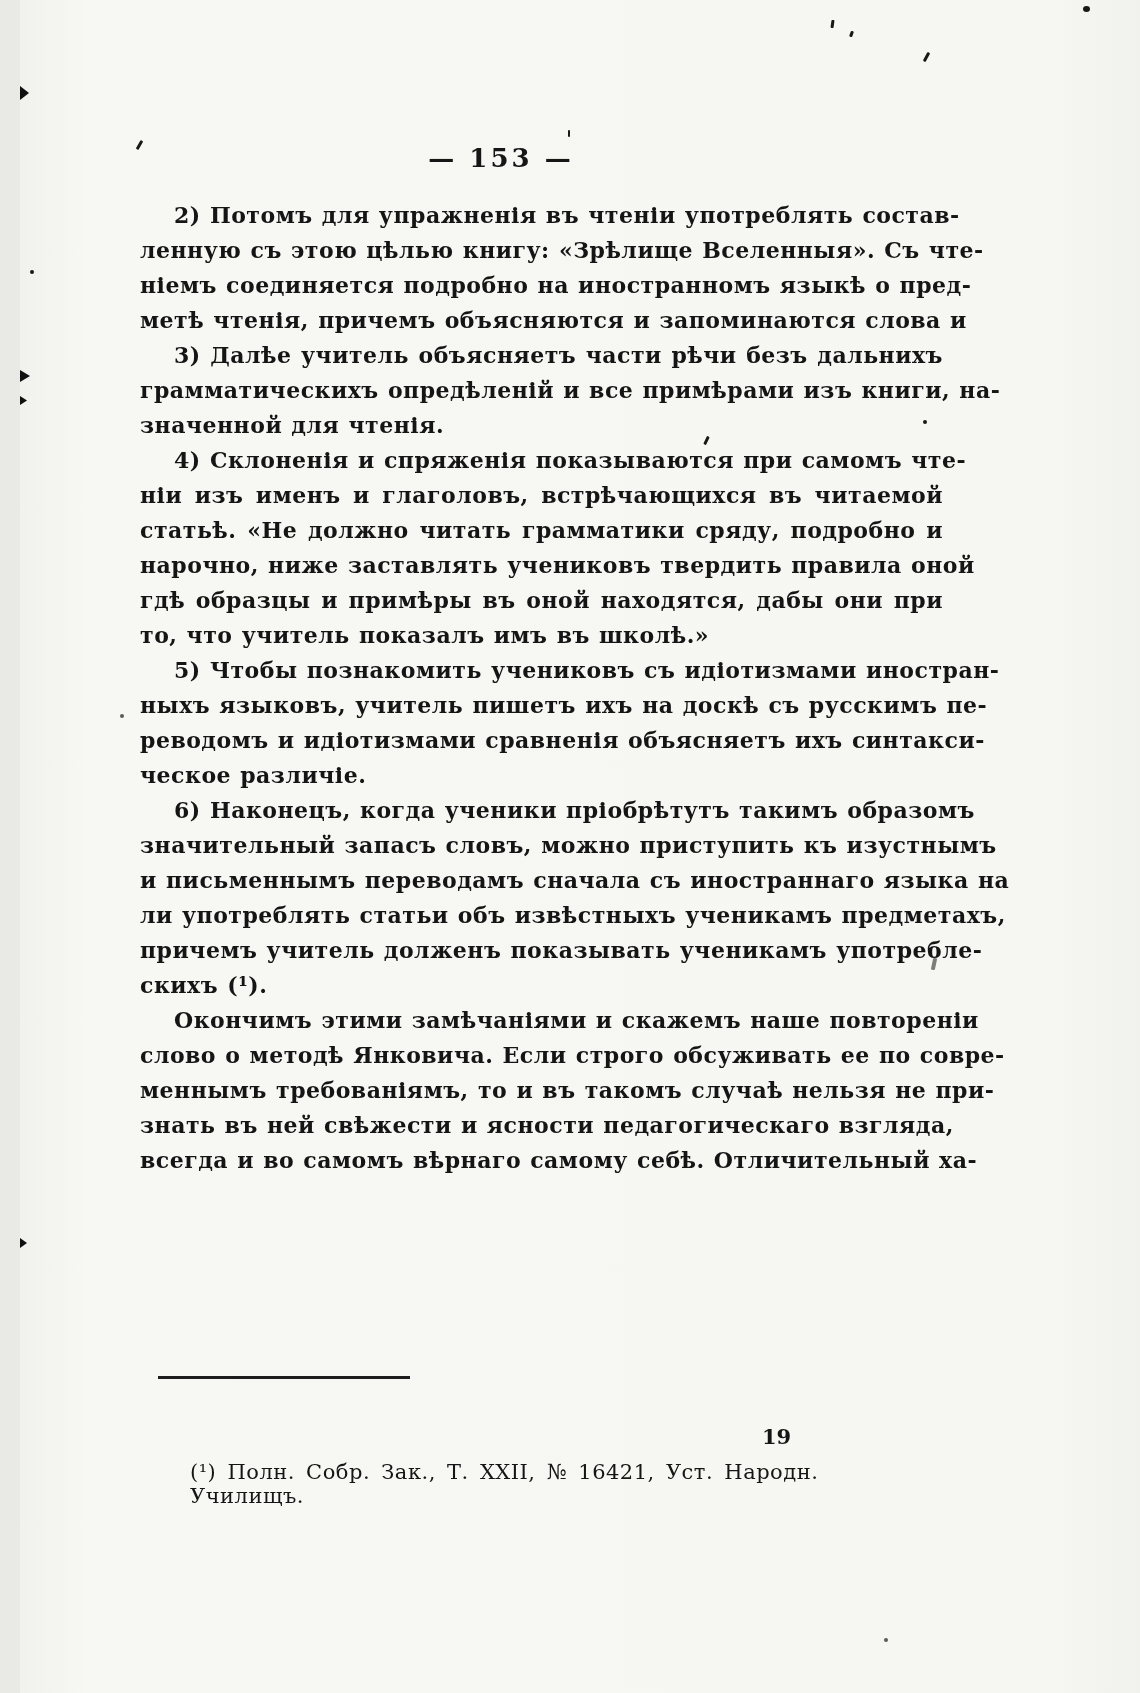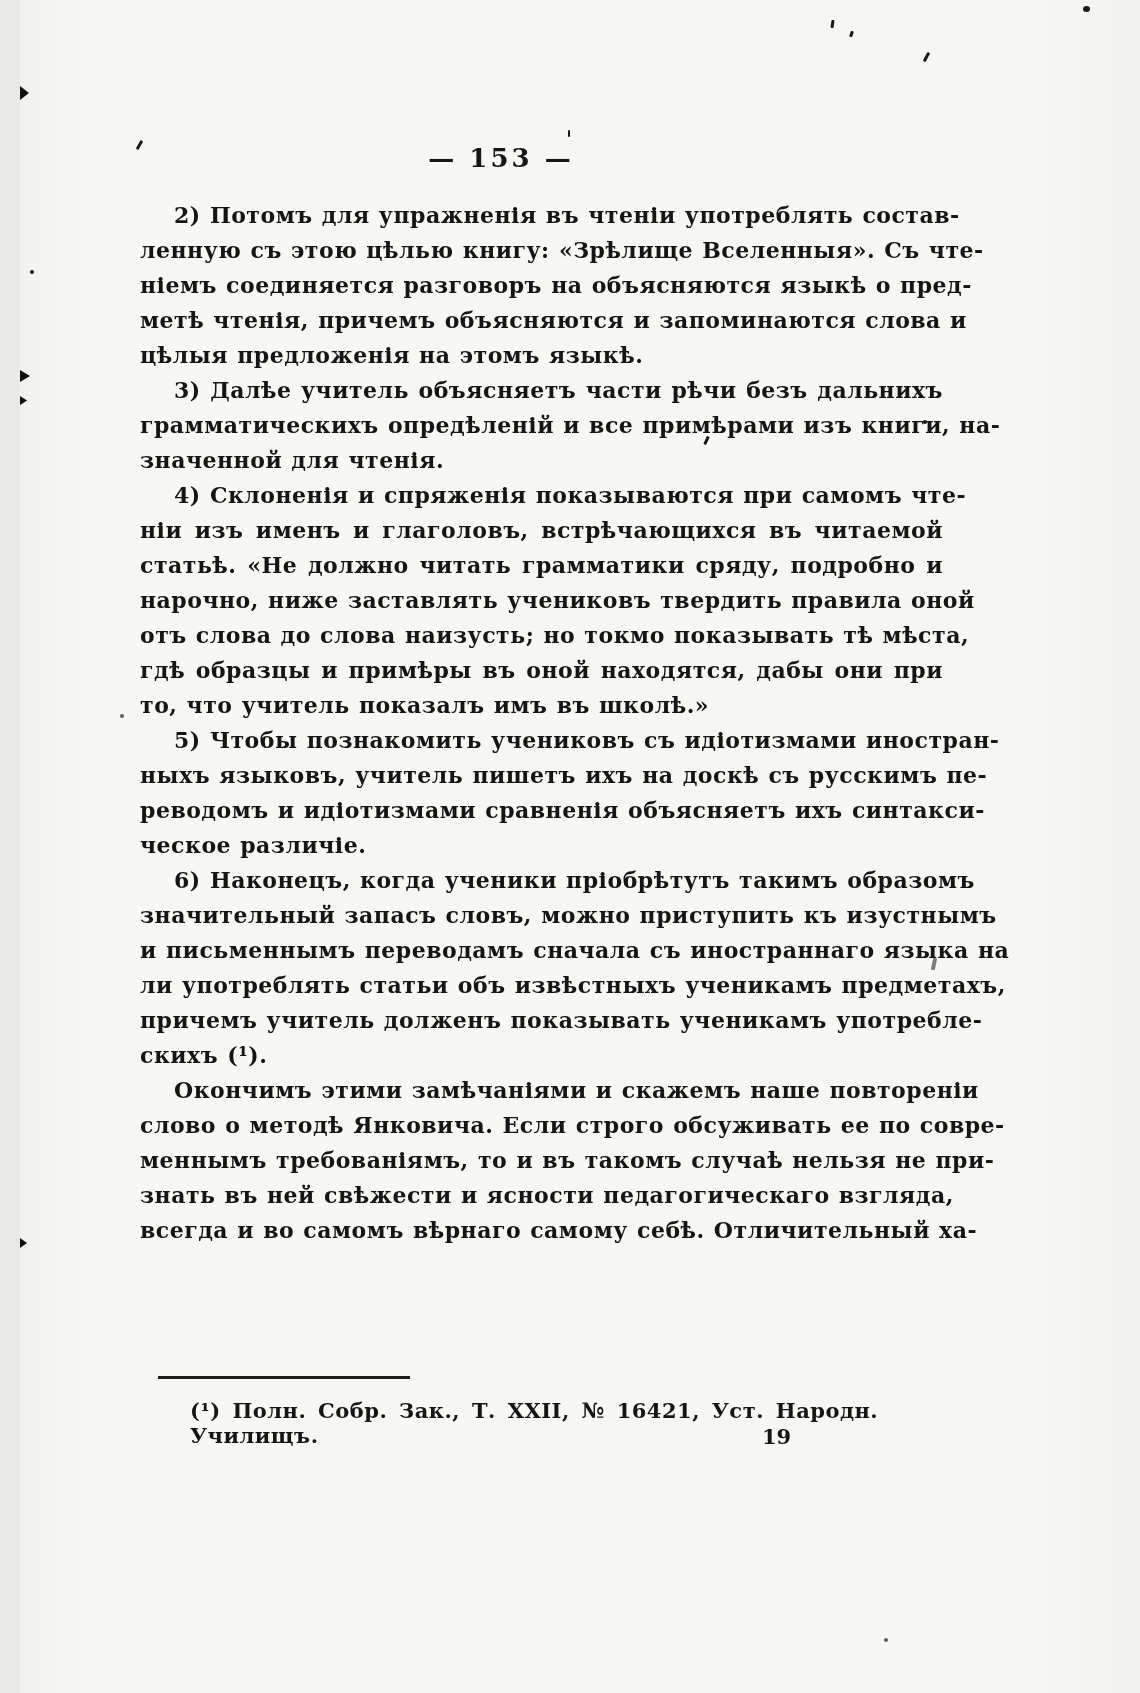--- a/index.html
+++ b/index.html
@@ -56,24 +56,24 @@
     left: 138px;
     top: 1376px;
     width: 252px;
     height: 3px;
     background: #1d1d1d;
   }
 
   .footnote {
     position: absolute;
     left: 170px;
-    top: 1398px;
+    top: 1460px;
     width: 740px;
     font-size: 21px;
-    font-weight: 700;
+    font-weight: 400;
     letter-spacing: 0.5px;
     word-spacing: 4px;
     color: #151515;
   }
 
   .signature {
     position: absolute;
     left: 742px;
     top: 1424px;
     font-size: 21px;
@@ -95,37 +95,35 @@
 
 <div class="page">
 
   <div class="page-number">— 153 —</div>
 
   <div class="text-block">
 
     <div class="paragraph">
       <div class="line indent">2) Потомъ для упражненія въ чтеніи употреблять состав-</div>
       <div class="line">ленную съ этою цѣлью книгу: «Зрѣлище Вселенныя». Съ чте-</div>
-      <div class="line">ніемъ соединяется разговоръ на объясняются языкѣ о пред-</div>
+      <div class="line">ніемъ соединяется подробно на иностранномъ языкѣ о пред-</div>
       <div class="line">метѣ чтенія, причемъ объясняются и запоминаются слова и</div>
-      <div class="line last">цѣлыя предложенія на этомъ языкѣ.</div>
     </div>
 
     <div class="paragraph">
       <div class="line indent">3) Далѣе учитель объясняетъ части рѣчи безъ дальнихъ</div>
       <div class="line">грамматическихъ опредѣленій и все примѣрами изъ книги, на-</div>
       <div class="line last">значенной для чтенія.</div>
     </div>
 
     <div class="paragraph">
       <div class="line indent">4) Склоненія и спряженія показываются при самомъ чте-</div>
       <div class="line">ніи изъ именъ и глаголовъ, встрѣчающихся въ читаемой</div>
       <div class="line">статьѣ. «Не должно читать грамматики сряду, подробно и</div>
       <div class="line">нарочно, ниже заставлять учениковъ твердить правила оной</div>
-      <div class="line">отъ слова до слова наизусть; но токмо показывать тѣ мѣста,</div>
       <div class="line">гдѣ образцы и примѣры въ оной находятся, дабы они при</div>
       <div class="line last">то, что учитель показалъ имъ въ школѣ.»</div>
     </div>
 
     <div class="paragraph">
       <div class="line indent">5) Чтобы познакомить учениковъ съ идіотизмами иностран-</div>
       <div class="line">ныхъ языковъ, учитель пишетъ ихъ на доскѣ съ русскимъ пе-</div>
       <div class="line">реводомъ и идіотизмами сравненія объясняетъ ихъ синтакси-</div>
       <div class="line last">ческое различіе.</div>
     </div>

